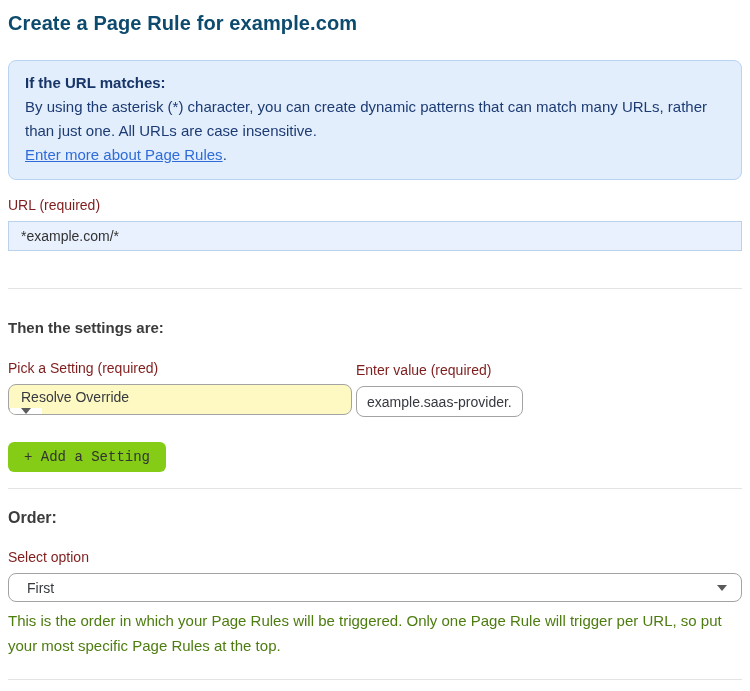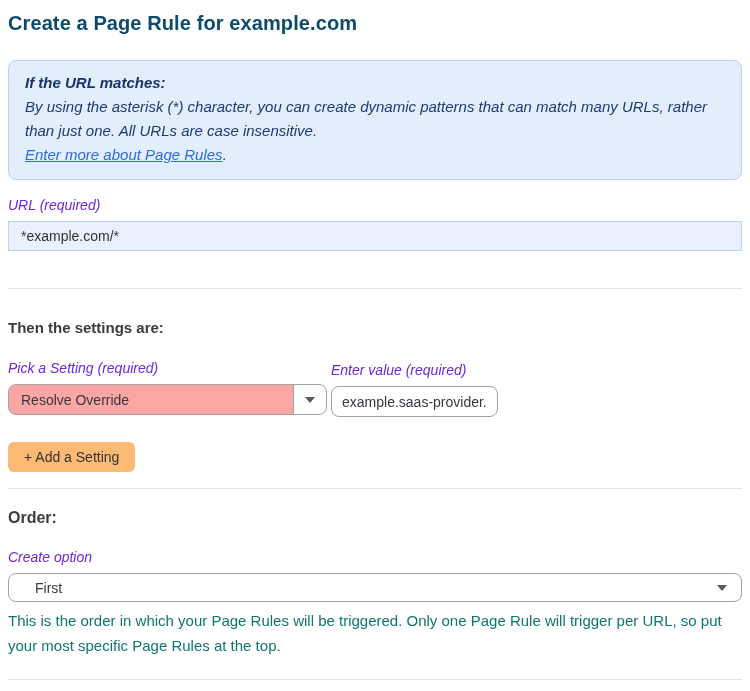--- a/index.html
+++ b/index.html
@@ -22,39 +22,37 @@
   
   .info-box {
     margin-top: 25px;
     background: #e2eefc;
     border: 1px solid #b9d4f1;
     border-radius: 8px;
     padding: 10px 16px 12px 16px;
     color: #1d3b73;
     font-size: 15px;
     line-height: 24px;
-    font-style: italic;
   }
   .info-box .info-heading {
     font-weight: bold;
     color: #173569;
   }
   .info-box .info-body { max-width: 690px; }
   .info-link {
     color: #2f6bd9;
     text-decoration: underline;
     cursor: pointer;
   }
   .info-link-suffix { color: #1d3b73; }
   
   .field-label {
     font-size: 14px;
-    color: #6d28d9;
+    color: #7f1d1d;
     margin-bottom: 8px;
-    font-style: italic;
   }
   .url-label { margin-top: 17px; }
   .url-input {
     width: 100%;
     height: 30px;
     background: #e8f1fd;
     border: 1px solid #bcd2ec;
     border-radius: 0;
     padding: 0 12px;
     font-family: "Liberation Sans", sans-serif;
@@ -75,29 +73,30 @@
     margin-top: 30px;
   }
   .order-heading { font-size: 16px; margin-top: 20px; }
   
   .settings-row {
     display: flex;
     gap: 4px;
     margin-top: 24px;
   }
   .setting-select {
-    width: 319px;
+    width: 344px;
     height: 31px;
     border: 1px solid #a3a3a3;
     border-radius: 8px;
-    background: #fca5a5;
+    background: #fef9c3;
     display: flex;
     align-items: stretch;
     overflow: hidden;
     cursor: pointer;
+    flex-direction: column;
   }
   .setting-select .select-text {
     flex: 1;
     display: flex;
     align-items: center;
     padding: 0 12px;
     font-size: 14px;
     color: #36393f;
   }
   .setting-select .select-arrow-btn {
@@ -125,52 +124,52 @@
     font-family: "Liberation Sans", sans-serif;
     font-size: 14px;
     color: #36393f;
     outline: none;
     background: #ffffff;
   }
   .add-setting-btn {
     margin-top: 25px;
     height: 30px;
     padding: 0 16px;
-    background: #fdba74;
+    background: #84cc16;
     border: none;
     border-radius: 6px;
-    font-family: Liberation Sans, sans-serif;
+    font-family: Liberation Mono, monospace;
     font-size: 14px;
     color: #333333;
     cursor: pointer;
   }
   .divider-2 { margin-top: 16px; }
   
   .order-label { margin-top: 22px; }
   .order-select {
     width: 100%;
     height: 29px;
     border: 1px solid #a3a3a3;
     border-radius: 8px;
     background: #ffffff;
     display: flex;
     align-items: center;
-    padding: 0 14px 0 26px;
+    padding: 0 14px 0 18px;
     cursor: pointer;
   }
   .order-select .select-text {
     flex: 1;
     font-size: 14px;
     color: #36393f;
   }
   .order-help {
     margin-top: 6px;
     font-size: 15px;
     line-height: 25px;
-    color: #0f766e;
+    color: #4d7c0f;
     max-width: 720px;
   }
   .divider-3 { margin-top: 21px; }
   
   .actions {
     margin-top: 14px;
     display: flex;
     align-items: center;
   }
   .btn {
@@ -230,21 +229,21 @@
       <input class="value-input" type="text" value="example.saas-provider.com" style="">
     </div>
   </div>
 
   <button class="add-setting-btn">+ Add a Setting</button>
 
   <hr class="divider divider-2">
 
   <div class="section-heading order-heading">Order:</div>
 
-  <div class="field-label order-label">Create option</div>
+  <div class="field-label order-label">Select option</div>
   <div class="order-select">
     <span class="select-text">First</span>
     <span class="tri-down"></span>
   </div>
 
   <p class="order-help">This is the order in which your Page Rules will be triggered. Only one Page Rule will trigger per URL, so put your most specific Page Rules at the top.</p>
 
   <hr class="divider divider-3">
 
   <div class="actions">

